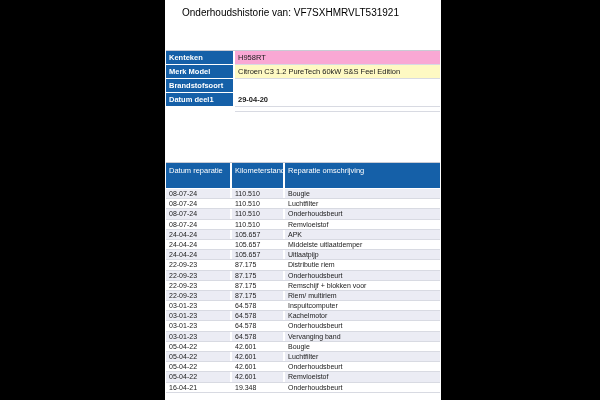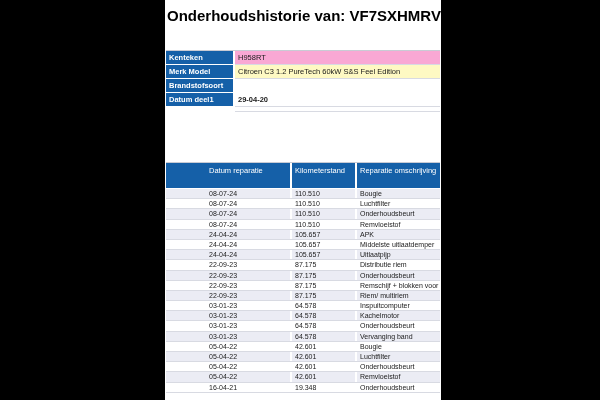--- a/index.html
+++ b/index.html
@@ -20,24 +20,24 @@
   .page {
     position: absolute;
     left: 165px;
     top: 0;
     width: 276px;
     height: 400px;
     background: #ffffff;
   }
   .doc-title {
     position: absolute;
-    left: 2px;
+    left: 17px;
     top: 7px;
-    font-size: 15px;
-    font-weight: bold;
+    font-size: 10px;
+    font-weight: normal;
     color: #000000;
     white-space: nowrap;
     letter-spacing: 0;
   }
   
   .info-table {
     position: absolute;
     left: 1px;
     top: 50px;
     width: 274px;
@@ -112,22 +112,22 @@
     font-size: 7px;
     color: #1a1a1a;
     line-height: 9px;
     padding-left: 3px;
     overflow: hidden;
     white-space: nowrap;
   }
   .repair-row .cell + .cell {
     border-left: 2px solid #ffffff;
   }
-  .col-date { width: 84px; margin-left: 40px; }
-  .col-km   { width: 65px; }
+  .col-date { width: 64px; }
+  .col-km   { width: 53px; }
   .col-desc { flex: 1; }
 </style>
 </head>
 <body>
 
 <div class="canvas">
   <div class="page">
 
     <div class="doc-title">Onderhoudshistorie van: VF7SXHMRVLT531921</div>
 

